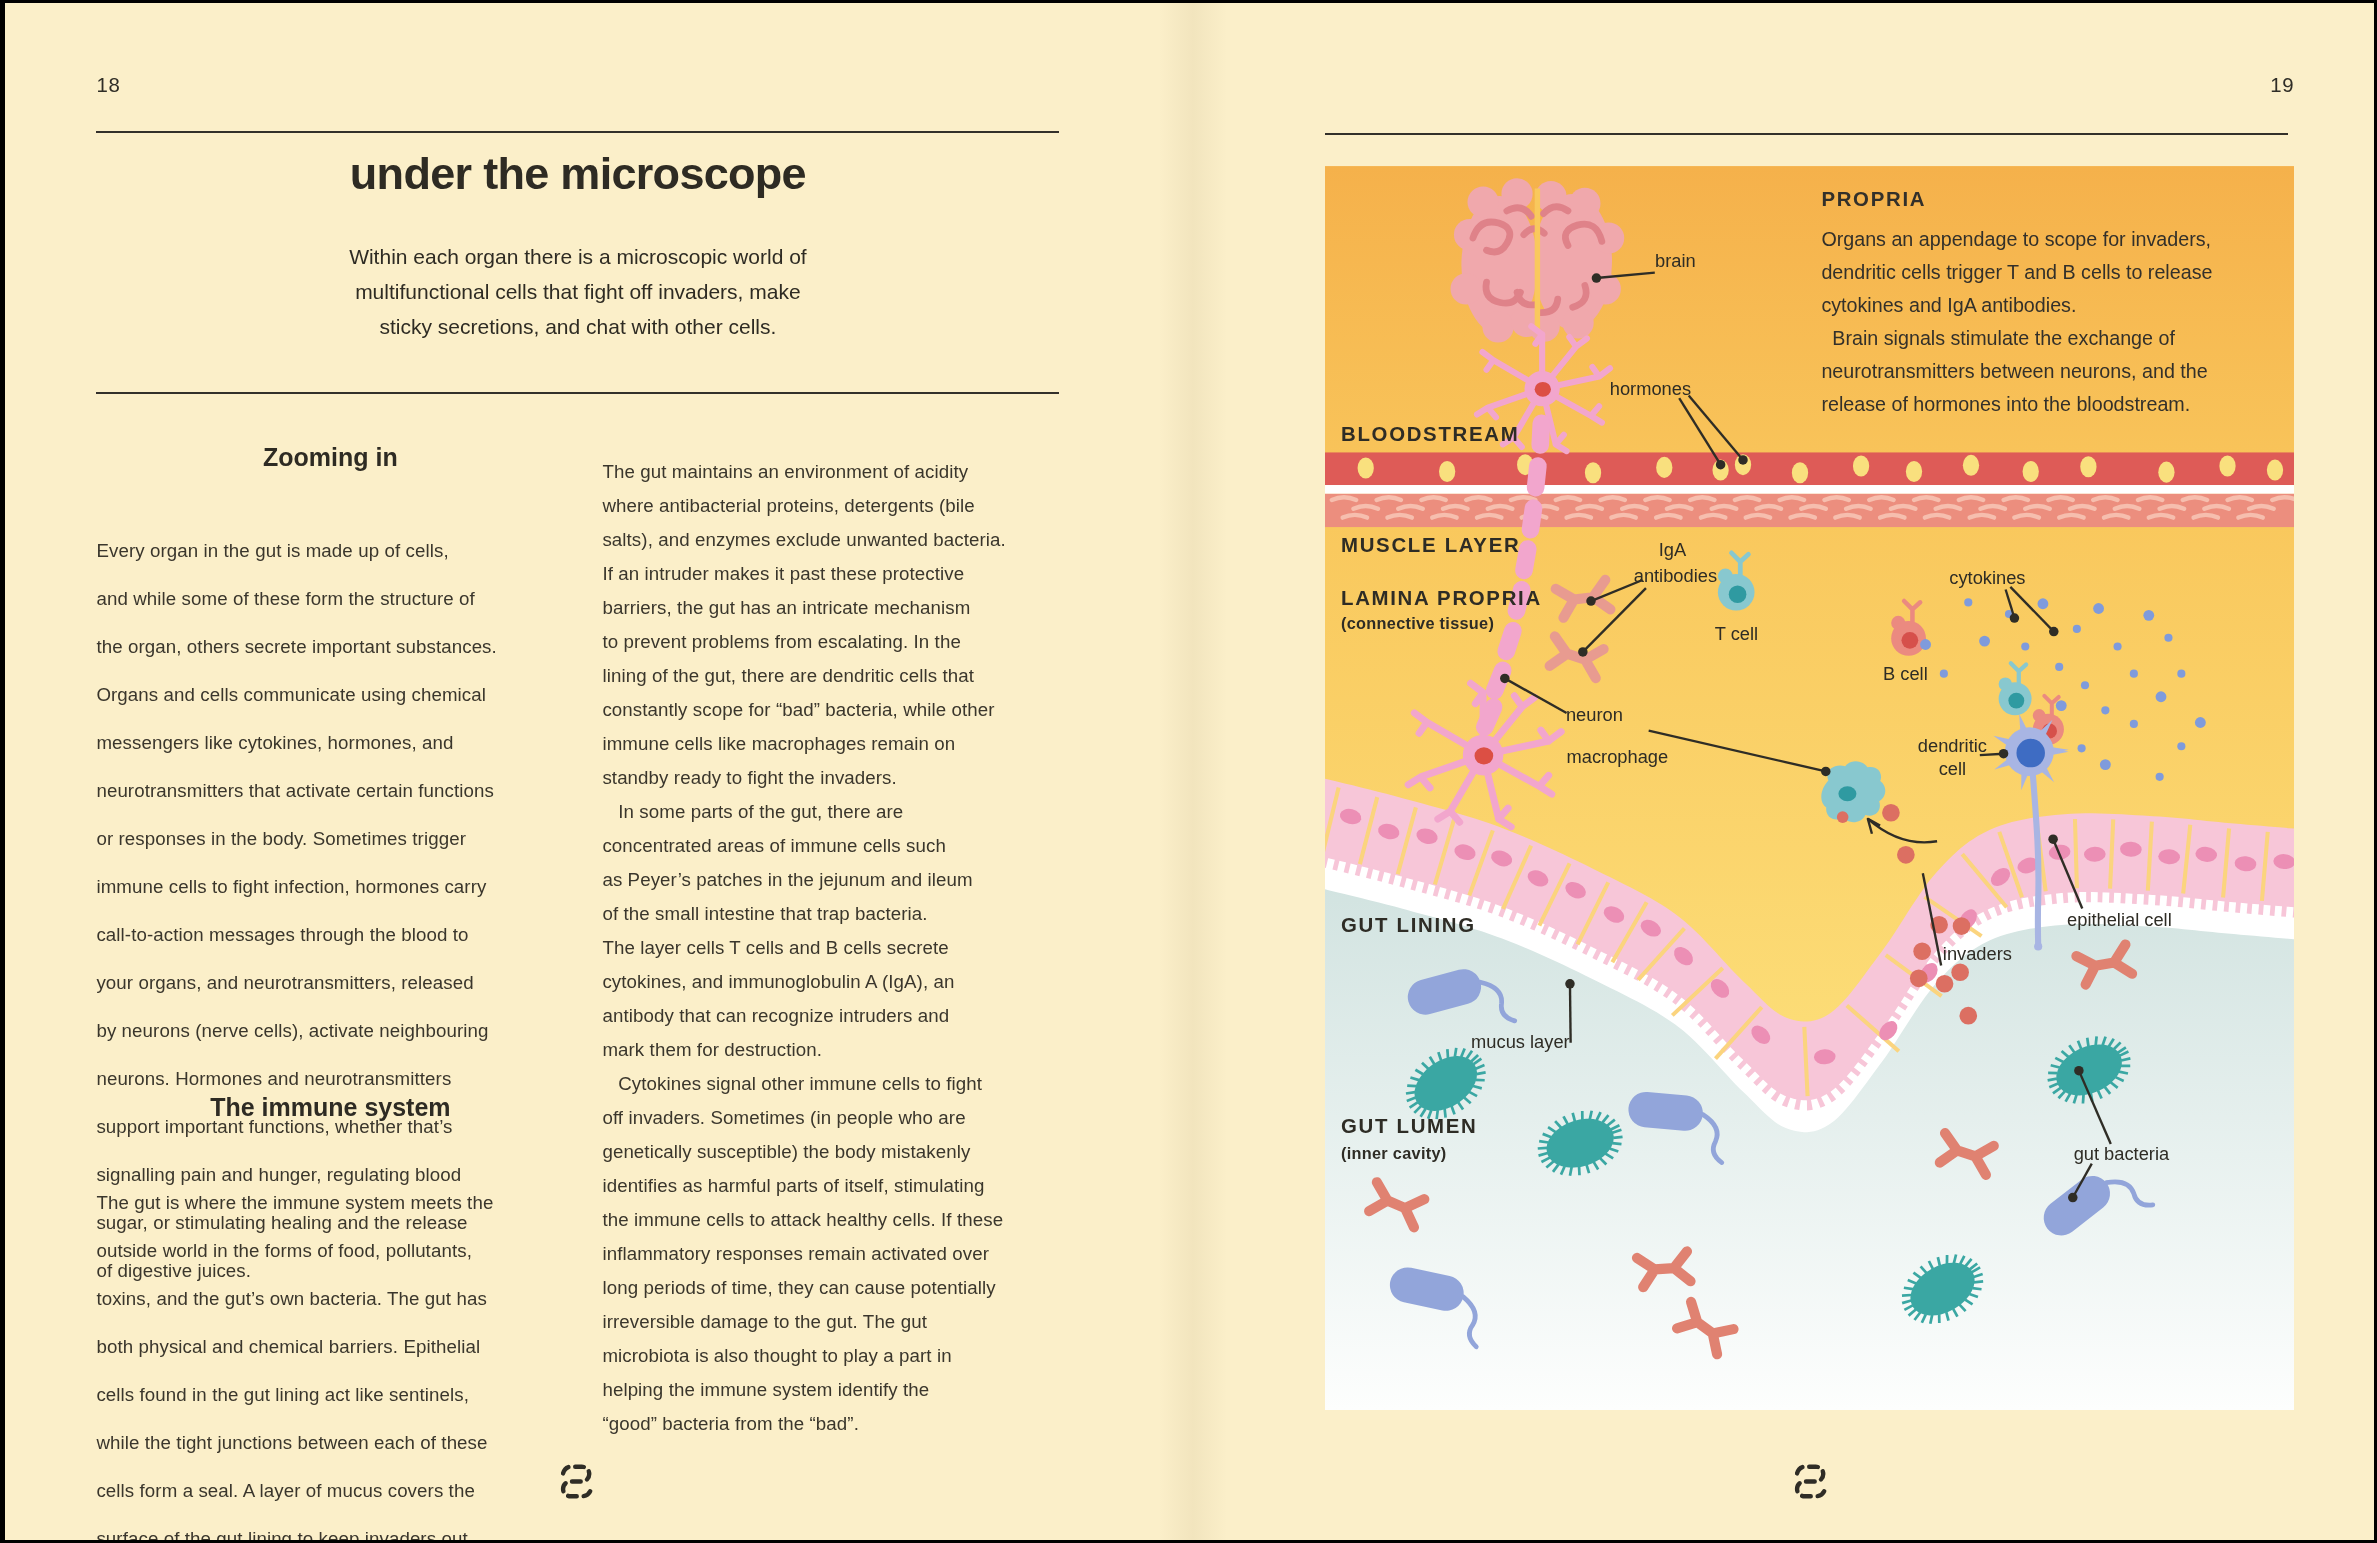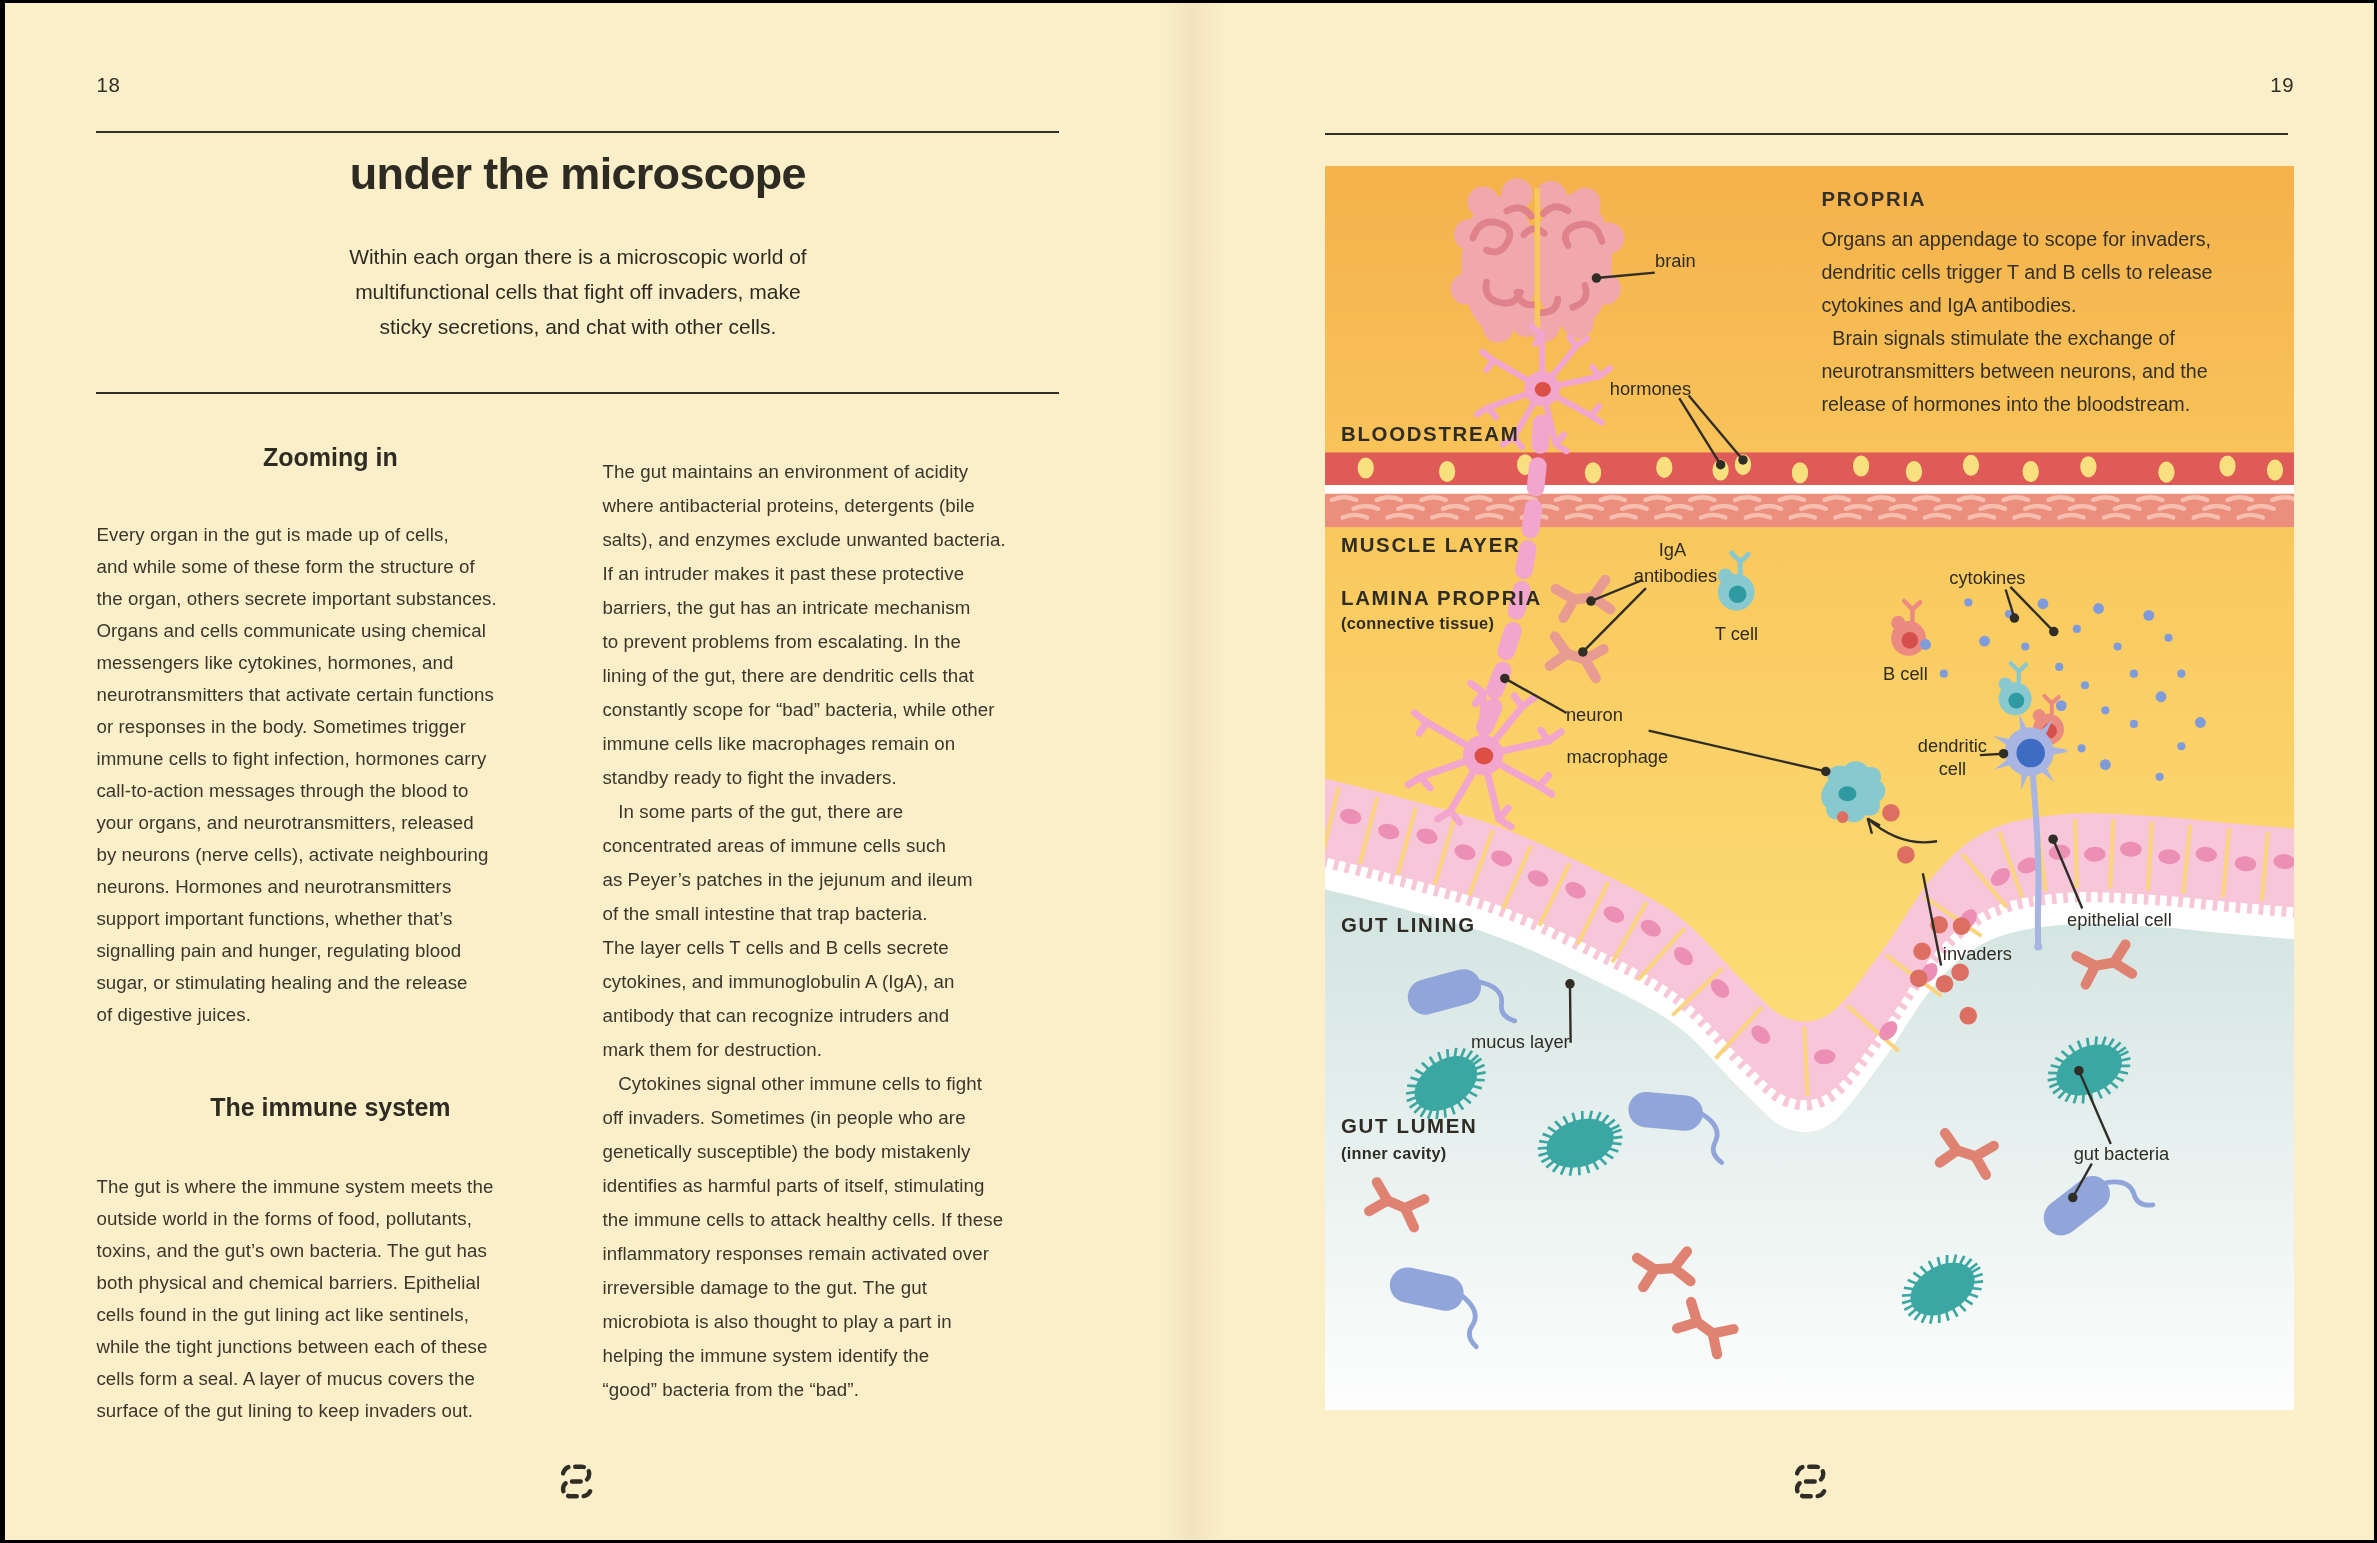--- a/index.html
+++ b/index.html
@@ -8,21 +8,21 @@
   .gutter{position:absolute;left:1154px;top:0;width:68px;height:100%;
     background:linear-gradient(90deg,rgba(0,0,0,0) 0%,rgba(120,90,40,.07) 50%,rgba(0,0,0,0) 100%);}
   .page-num{position:absolute;font-size:20.4px;color:#2F2D26;letter-spacing:0.7px;}
   .rule{position:absolute;height:2.7px;background:#33302A;}
   .doc-title{position:absolute;left:94px;top:145px;width:957px;text-align:center;
     font-size:45px;font-weight:700;letter-spacing:-0.7px;color:#2E2B23;}
   .subtitle{position:absolute;left:94px;top:236px;width:957px;text-align:center;
     font-size:21px;line-height:35px;color:#2E2B23;}
   .colhead{position:absolute;width:468px;text-align:center;font-size:25px;font-weight:700;color:#2E2B23;}
   .para{position:absolute;width:489px;color:#3A362C;}
-  .bline{white-space:pre;font-size:18.7px;line-height:32px;letter-spacing:0.1px;}
+  .bline{white-space:pre;font-size:18.7px;line-height:32px;letter-spacing:0.1px;margin-top:16px;}
   .c2line{white-space:pre;font-size:18.7px;line-height:34px;letter-spacing:0.1px;}
   .diagram{position:absolute;left:1320px;top:163px;width:969px;height:1244px;}
   .diagram svg{position:absolute;left:0;top:0;overflow:hidden;}
   .dlab{position:absolute;transform:translateX(-50%);font-size:18.3px;font-weight:500;
     color:#2E2C25;white-space:nowrap;text-align:center;}
   .dlab-left{position:absolute;font-size:20.4px;font-weight:700;letter-spacing:1.7px;
     color:#2E2C25;white-space:nowrap;}
   .dlab-sub{position:absolute;font-size:16.3px;font-weight:700;letter-spacing:0.3px;
     color:#2E2C25;white-space:nowrap;}
   .tw{position:absolute;left:496px;top:22.4px;width:414px;color:#33302A;}
@@ -99,20 +99,21 @@
         <div class="c2line">The layer cells T cells and B cells secrete</div>
         <div class="c2line">cytokines, and immunoglobulin A (IgA), an</div>
         <div class="c2line">antibody that can recognize intruders and</div>
         <div class="c2line">mark them for destruction.</div>
         <div class="c2line">   Cytokines signal other immune cells to fight</div>
         <div class="c2line">off invaders. Sometimes (in people who are</div>
         <div class="c2line">genetically susceptible) the body mistakenly</div>
         <div class="c2line">identifies as harmful parts of itself, stimulating</div>
         <div class="c2line">the immune cells to attack healthy cells. If these</div>
         <div class="c2line">inflammatory responses remain activated over</div>
+        <div class="c2line">long periods of time, they can cause potentially</div>
         <div class="c2line">irreversible damage to the gut. The gut</div>
         <div class="c2line">microbiota is also thought to play a part in</div>
         <div class="c2line">helping the immune system identify the</div>
         <div class="c2line">“good” bacteria from the “bad”.</div>
       </div>
 
     <svg class="footer-icon" style="left:550px;top:1458px;" viewBox="0 0 64 66">
       <path d="M12,18 Q15,7 26,8 L40,8 A11,11 0 0 1 40,30 L23,30 A11,11 0 0 0 23,52 L40,52 Q50,52 53,43" fill="none" stroke="#2F2D26" stroke-width="6.5" stroke-linecap="round" stroke-dasharray="13 10"></path>
     </svg>
   </div>

